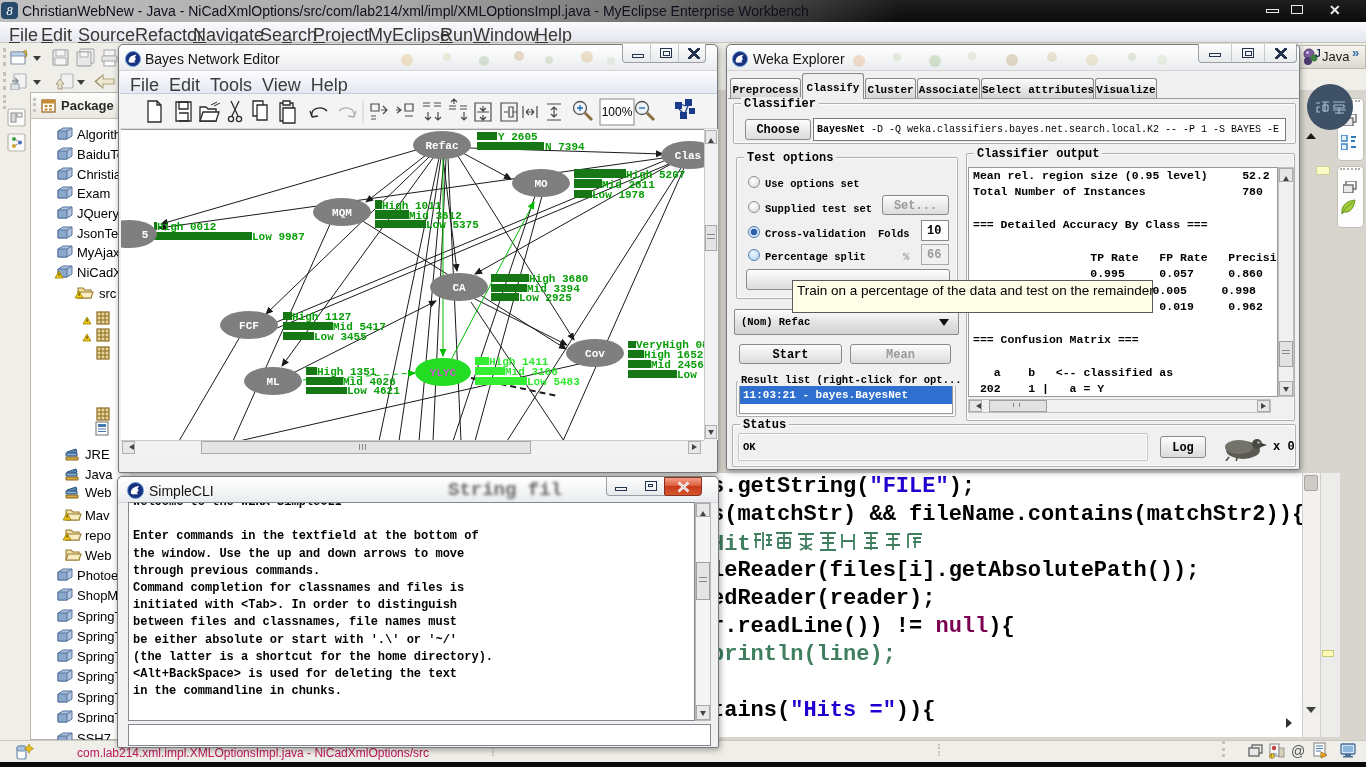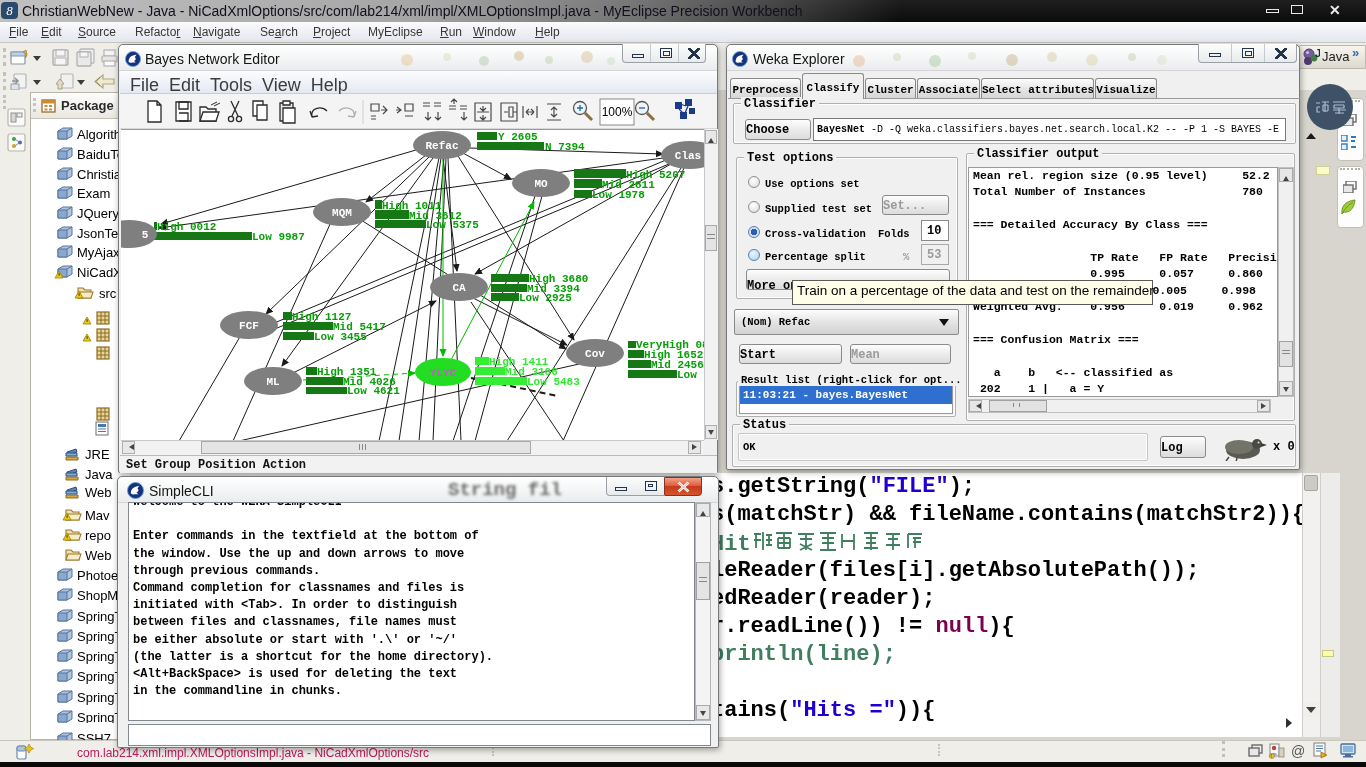--- a/index.html
+++ b/index.html
@@ -6,21 +6,21 @@
   html,body { width:1366px; height:767px; overflow:hidden; }
   body { font-family:"Liberation Sans", sans-serif; position:relative; background:#f0eee8; }
   .abs { position:absolute; }
   .mono { font-family:"Liberation Mono", monospace; }
   
   #titlebar { left:0; top:0; width:1366px; height:22px; background:linear-gradient(180deg,#1f1f1f,#0b0b0b); }
   #titleglow { left:0; top:0; width:900px; height:22px;
     background:linear-gradient(90deg, rgba(192,192,192,1) 0%, rgba(172,172,172,.96) 45%, rgba(145,145,145,.78) 70%, rgba(110,110,110,0) 100%); }
   #titletext { left:22px; top:3px; font-size:14px; color:#10101e; white-space:nowrap; }
   #menubar { left:0; top:22px; width:1366px; height:21px; background:linear-gradient(180deg,#fbfbfc,#eceef4 60%,#e4e7ef); border-bottom:1px solid #c9c6bd; }
-  .mitem { position:absolute; top:25px; font-size:12px; color:#3a3632; }
+  .mitem { position:absolute; top:25px; font-size:18px; color:#3a3632; }
   .mitem u { text-decoration:underline; }
   #toolbar { left:0; top:43px; width:1366px; height:47px; background:#f0eee8; }
   #leftrail { left:0; top:90px; width:30px; height:672px; background:#f0eee8; }
   
   #pkgpanel { left:30px; top:92px; width:100px; height:648px; background:#fff; border:1px solid #b8b4aa; border-right:none; }
   
   #statusbar { left:0; top:740px; width:1366px; height:22px; background:#f0eee8; border-top:1px solid #cac7be; }
   #blackstrip { left:0; top:762px; width:1366px; height:5px; background:#0a0a0a; }
   
   #editorbg { left:700px; top:90px; width:666px; height:650px; background:#d8d5ce; }
@@ -44,31 +44,31 @@
   
   .tab { position:absolute; top:33px; height:21px; background:linear-gradient(180deg,#fcfcfc,#e2e2e2 60%,#d4d4d4);
          border:1px solid #8a8a8a; border-bottom:none; border-radius:3px 3px 0 0; font-size:11px; font-weight:bold;
          text-align:center; padding-top:5px; font-family:"Liberation Mono",monospace; white-space:nowrap; overflow:hidden; }
   .tab.active { top:28px; height:26px; background:#f0f0f0; z-index:2; padding-top:8px; }
   .gbox { position:absolute; border:1px solid #b0b0b0; border-radius:2px; box-shadow:inset 0 0 0 1px #fdfdfd; }
   .glabel { position:absolute; font-size:12px; font-weight:bold; color:#000; background:#f0f0f0; padding:0 3px;
             font-family:"Liberation Mono",monospace; white-space:nowrap; z-index:1; }
   .wlabel { position:absolute; font-size:10.5px; font-weight:bold; color:#000; font-family:"Liberation Mono",monospace; white-space:nowrap; }
   .wbutton { position:absolute; background:linear-gradient(180deg,#fdfdfd,#eaeaea 55%,#dcdcdc); border:1px solid #8a8a8a;
-             border-radius:3px; font-size:12px; font-weight:bold; text-align:left; font-family:"Liberation Mono",monospace; }
+             border-radius:3px; font-size:12px; font-weight:bold; text-align:center; font-family:"Liberation Mono",monospace; }
   .radio { position:absolute; width:12px; height:12px; border-radius:50%; background:radial-gradient(circle at 40% 35%, #fff, #d8d8d8); border:1px solid #8f8f8f; }
   .radio.sel { background:radial-gradient(circle, #2a5fb0 0 3px, #cfe2f5 3.5px); border-color:#5580b0; }
   .radio.hov { background:radial-gradient(circle at 40% 35%, #eaf5fd, #a8d2ee); border-color:#5580b0; }
 </style>
 </head>
 <body>
 
   <div class="abs" id="titlebar"></div>
   <div class="abs" id="titleglow"></div>
-  <div class="abs" id="titletext">ChristianWebNew - Java - NiCadXmlOptions/src/com/lab214/xml/impl/XMLOptionsImpl.java - MyEclipse Precision Workbench</div>
+  <div class="abs" id="titletext">ChristianWebNew - Java - NiCadXmlOptions/src/com/lab214/xml/impl/XMLOptionsImpl.java - MyEclipse Enterprise Workbench</div>
   <svg class="abs" style="left:1px;top:2px" width="17" height="17">
     <rect x="0" y="0" width="17" height="17" rx="4" fill="#274a6d"></rect>
     <text x="8.5" y="13" font-size="13" font-style="italic" fill="#fff" text-anchor="middle" font-family="Liberation Serif,serif">8</text>
   </svg>
 
   <div class="abs" style="left:1266px;top:9px;width:13px;height:4px;border:1.5px solid #e8e8e8"></div>
   <div class="abs" style="left:1291px;top:5px;width:12px;height:9px;border:1.5px solid #e8e8e8"></div>
   <div class="abs" style="left:1329px;top:2px;font-size:14px;font-weight:bold;color:#ececec">✕</div>
 
   <div class="abs" id="menubar"></div>
@@ -600,21 +600,20 @@
     <div class="abs" style="left:589px;top:385px;width:0;height:0;border:3.5px solid transparent;border-top:5px solid #444"></div>
 
     <div class="abs" style="left:2px;top:395px;width:583px;height:15px;background:#f2f2f2;border-top:1px solid #c8c8c8"></div>
     <div class="abs" style="left:3px;top:396px;width:13px;height:13px;background:#e8e8e8;border:1px solid #b0b0b0"></div>
     <div class="abs" style="left:7px;top:399px;width:0;height:0;border:3.5px solid transparent;border-right:5px solid #444"></div>
     <div class="abs" style="left:82px;top:396px;width:330px;height:13px;background:#e4e4e4;border:1px solid #a8a8a8"></div>
     <div class="abs" style="left:240px;top:399px;width:7px;height:6px;border-left:1px solid #888;border-right:1px solid #888;background:linear-gradient(90deg,transparent 2px,#888 2px,#888 3px,transparent 3px)"></div>
     <div class="abs" style="left:569px;top:396px;width:13px;height:13px;background:#e8e8e8;border:1px solid #b0b0b0"></div>
     <div class="abs" style="left:573px;top:399px;width:0;height:0;border:3.5px solid transparent;border-left:5px solid #444"></div>
 
-    <div class="abs mono" style="left:1px;top:410px;width:597px;height:18px;background:#f2f2f2;border-top:1px solid #bbb;font-size:12px;font-weight:bold;color:#111;padding:2px 0 0 6px">Set Group Position Action</div>
   </div>
 
   <div class="win" id="wekawin" style="left:726px;top:44px;width:574px;height:426px;font-family:'Liberation Mono',monospace">
     <div class="wtitle"></div>
     <svg class="abs" style="left:5px;top:6px" width="16" height="16" viewBox="0 0 18 18">
       <circle cx="9" cy="9" r="8.5" fill="#16327e"></circle>
       <circle cx="9" cy="9" r="8.5" fill="none" stroke="#6f9fd8" stroke-width="1"></circle>
       <path d="M4 12 C4 8 6 6 9 5 L13 4 L11 7 C13 8 12 11 10 11 L12 13 L8 13 C6 13.5 5 13 4 12 Z" fill="#fff"></path>
     </svg>
     <div class="wtext" style="font-family:'Liberation Sans',sans-serif">Weka Explorer</div>
@@ -664,21 +663,21 @@
     <div class="radio" style="left:21px;top:156px"></div>
     <div class="wlabel" style="left:38px;top:158px">Supplied test set</div>
     <div class="wbutton" style="left:155px;top:150px;width:67px;height:20px;color:#9a9a9a;padding-top:3px">Set...</div>
     <div class="radio sel" style="left:21px;top:181px"></div>
     <div class="wlabel" style="left:38px;top:183px">Cross-validation</div>
     <div class="wlabel" style="left:151px;top:183px">Folds</div>
     <div class="abs mono" style="left:194px;top:175px;width:28px;height:21px;background:#fff;border:1px solid #8a8a8a;font-size:12px;font-weight:bold;padding:3px 0 0 5px">10</div>
     <div class="radio hov" style="left:21px;top:204px"></div>
     <div class="wlabel" style="left:38px;top:206px">Percentage split</div>
     <div class="wlabel" style="left:176px;top:206px;color:#9a9a9a">%</div>
-    <div class="abs mono" style="left:194px;top:199px;width:28px;height:21px;background:#f0f0f0;border:1px solid #a8a8a8;font-size:12px;font-weight:bold;color:#9a9a9a;padding:3px 0 0 5px">53</div>
+    <div class="abs mono" style="left:194px;top:199px;width:28px;height:21px;background:#f0f0f0;border:1px solid #a8a8a8;font-size:12px;font-weight:bold;color:#9a9a9a;padding:3px 0 0 5px">66</div>
     <div class="wbutton" style="left:19px;top:224px;width:204px;height:21px;padding-top:9px;overflow:hidden">More options...</div>
 
     <div class="abs" style="left:7px;top:264px;width:225px;height:26px;background:linear-gradient(180deg,#fdfdfd,#e2e2e2 55%,#d2d2d2);border:1px solid #8a8a8a;border-radius:2px"></div>
     <div class="wlabel" style="left:14px;top:271px">(Nom) Refac</div>
     <div class="abs" style="left:212px;top:274px;width:0;height:0;border:5px solid transparent;border-top:7px solid #111"></div>
 
     <div class="wbutton" style="left:12px;top:299px;width:103px;height:20px;padding-top:3px">Start</div>
     <div class="wbutton" style="left:123px;top:299px;width:101px;height:20px;color:#9a9a9a;padding-top:3px">Mean</div>
 
     <div class="glabel" style="left:11px;top:329px;font-size:10.5px">Result list (right-click for opt...</div>
@@ -772,13 +771,13 @@
     <div class="abs" style="left:577px;top:25px;width:16px;height:219px;background:#f4f4f4;border:1px solid #b8b8b8"></div>
     <div class="abs" style="left:578px;top:26px;width:14px;height:14px;background:#e8e8e8;border:1px solid #aaa"></div>
     <div class="abs" style="left:582px;top:31px;width:0;height:0;border:3.5px solid transparent;border-bottom:5px solid #444"></div>
     <div class="abs" style="left:578px;top:85px;width:14px;height:38px;background:#e4e4e4;border:1px solid #a0a0a0"></div>
     <div class="abs" style="left:581px;top:100px;width:8px;height:5px;border-top:1px solid #888;border-bottom:1px solid #888"></div>
     <div class="abs" style="left:578px;top:228px;width:14px;height:15px;background:#e8e8e8;border:1px solid #aaa"></div>
     <div class="abs" style="left:582px;top:234px;width:0;height:0;border:3.5px solid transparent;border-top:5px solid #444"></div>
     <div class="abs" style="left:10px;top:247px;width:583px;height:22px;background:#fff;border:1px solid #828790"></div>
   </div>
 
-  <div class="abs" style="left:792px;top:280px;width:361px;height:25px;background:#fefde8;border:1px solid #5a5a5a;font-size:13.5px;color:#000;padding:2px 0 0 4px;white-space:nowrap;z-index:50">Train on a percentage of the data and test on the remainder</div>
+  <div class="abs" style="left:792px;top:280px;width:361px;height:33px;background:#fefde8;border:1px solid #5a5a5a;font-size:13.5px;color:#000;padding:2px 0 0 4px;white-space:nowrap;z-index:50">Train on a percentage of the data and test on the remainder</div>
 
 </body></html>

